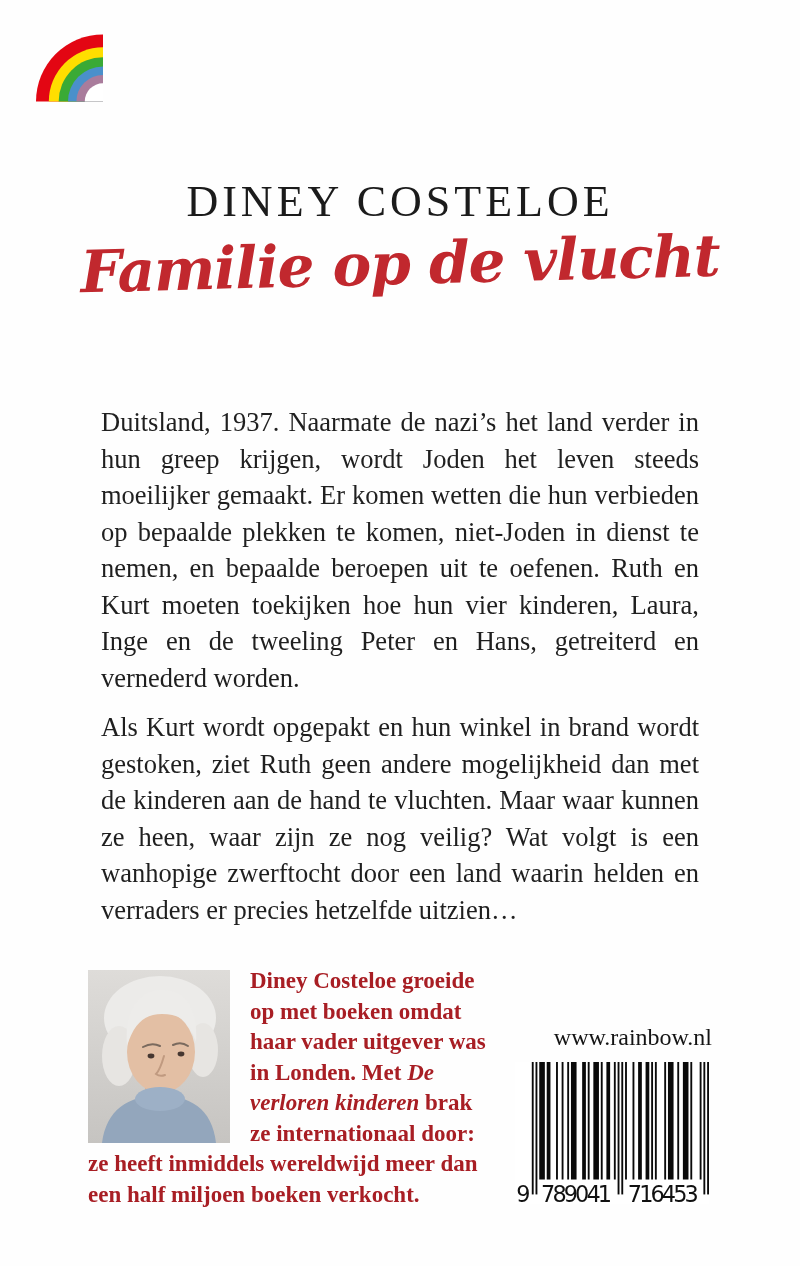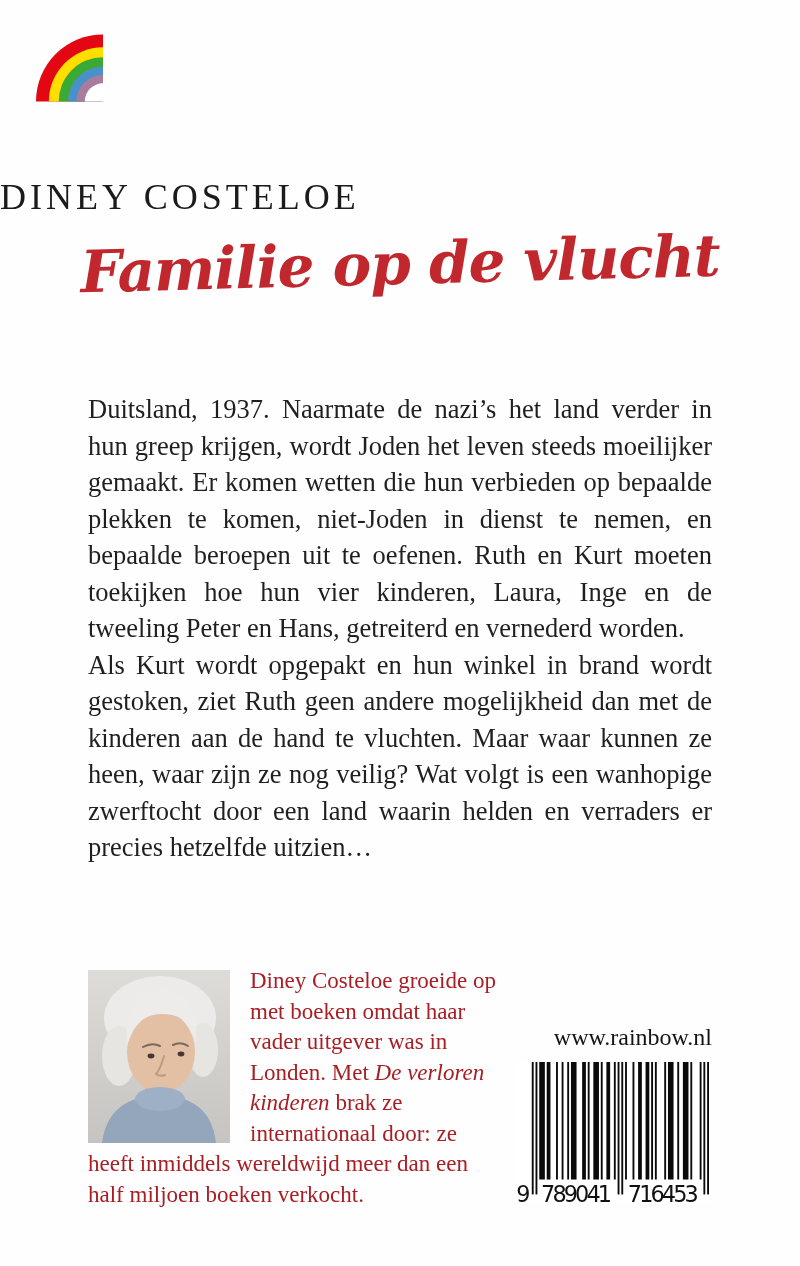--- a/index.html
+++ b/index.html
@@ -4,38 +4,38 @@
 <style>
   html,body{margin:0;padding:0;background:#888;}
   .cover{
     position:relative; width:800px; height:1266px; margin:0 auto;
     background:#fefefe; overflow:hidden;
     font-family:"Liberation Serif", serif;
   }
   .logo{position:absolute; left:36px; top:33px; width:67px; height:70px;}
   .author{
     position:absolute; left:0; right:0; top:176px;
-    text-align:left; font-size:36px; letter-spacing:4px;
+    text-align:center; font-size:44px; letter-spacing:4px;
     color:#1b1b1b; white-space:nowrap;
   }
   .title{
     position:absolute; left:0; right:0; top:230px;
     text-align:center; font-size:58px; font-style:italic; font-weight:bold;
     letter-spacing:-1px; color:#c1282e;
     font-family:"DejaVu Serif", serif;
     transform:rotate(-1.5deg); white-space:nowrap;
   }
   .synopsis{
     position:absolute; left:88px; top:391px; width:624px;
     font-size:26.5px; line-height:36.5px; text-align:justify; color:#1f1f1f;
   }
-  .synopsis p{margin:0;}
+  .synopsis p{margin:13px;}
   .bio{
     position:absolute; left:88px; top:966px; width:408px;
-    color:#a81e24; font-weight:normal; font-size:23px; line-height:30.5px;
+    color:#a81e24; font-weight:bold; font-size:23px; line-height:30.5px;
   }
   .bio p{margin:0; text-align:left;}
   .photo{
     float:left; width:142px; height:173px; margin:4px 20px 2px 0; display:block;
   }
   .website{
     position:absolute; left:512px; top:1024px; width:200px;
     text-align:right; font-size:24px; color:#141414; white-space:nowrap;
   }
   .barcode{position:absolute; left:515px; top:1062px; width:194px; background:#fff;}

